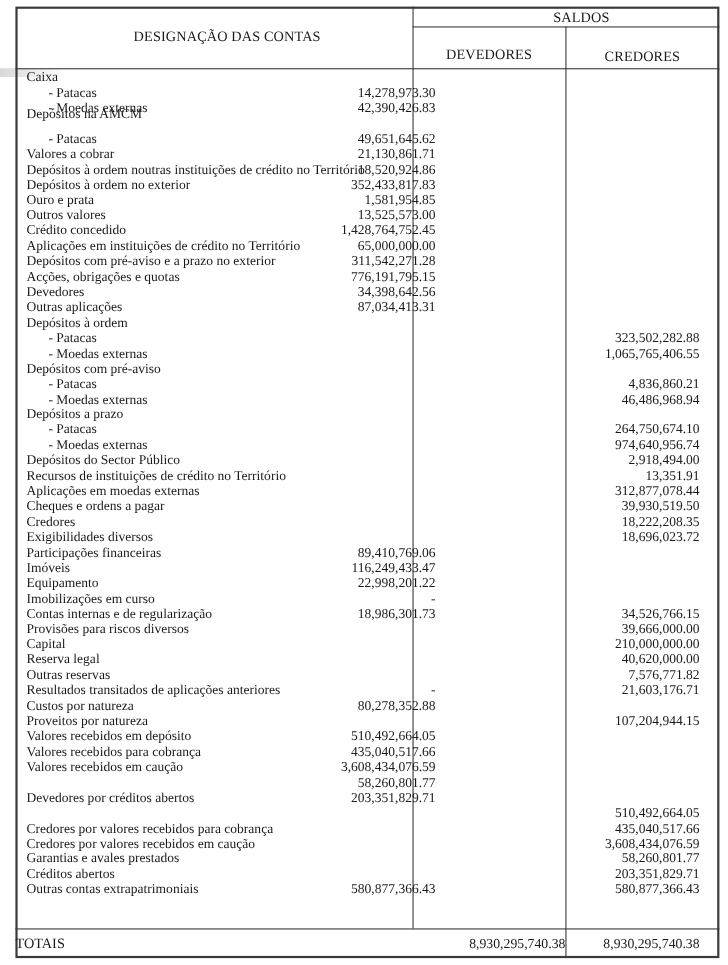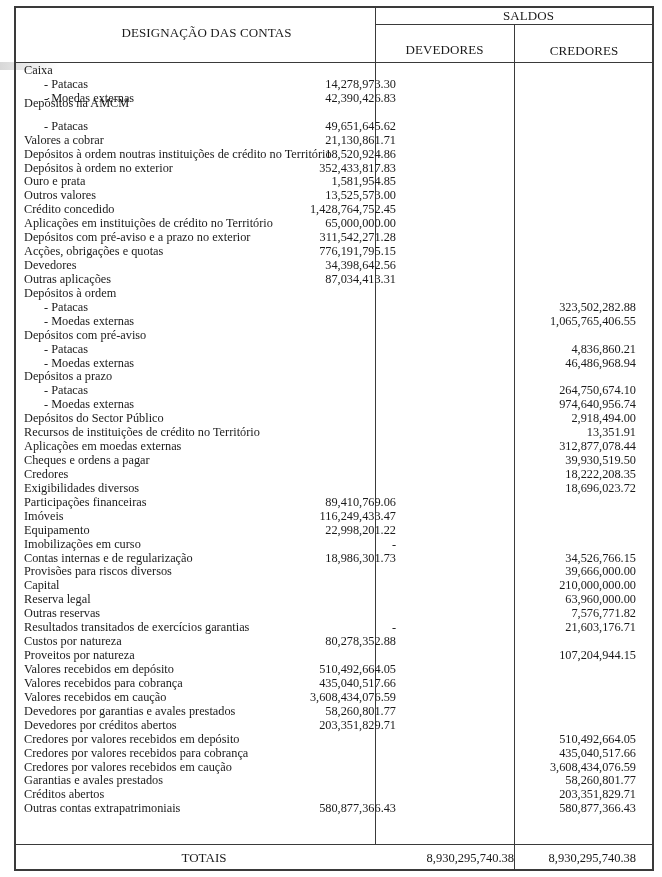--- a/index.html
+++ b/index.html
@@ -11,21 +11,21 @@
     .hline { position: absolute; height: 0; border-top: 1.5px solid #3a3a3a; }
     .vline { position: absolute; width: 0; border-left: 1.5px solid #3a3a3a; }
     .hdr { position: absolute; font-size: 13px; text-align: center; letter-spacing: 0.1px; }
     .rows { position: absolute; left: 0; top: 57px; width: 640px; }
     .row { position: absolute; left: 0; width: 640px; height: 14px; font-size: 12.3px; line-height: 14px; }
     .row .lbl { position: absolute; left: 10px; white-space: nowrap; }
     .row .lbl.sub { left: 30px; }
     .row .dev { position: absolute; right: 258px; white-space: nowrap; text-align: right; }
     .row .cred { position: absolute; right: 18px; white-space: nowrap; text-align: left; }
     .totals { position: absolute; left: 0; top: 838px; width: 640px; height: 27px; font-size: 13px; }
-    .totals .lbl { position: absolute; left: 0; width: 380px; text-align: center; top: 6px; }
+    .totals .lbl { position: absolute; left: 0; width: 380px; top: 6px; }
     .totals .dev { position: absolute; right: 140px; top: 7px; font-size: 12.5px; }
     .totals .cred { position: absolute; right: 18px; top: 7px; font-size: 12.5px; }
     .scan { position: absolute; left: 0; top: 62px; width: 60px; height: 8px;
             background: linear-gradient(90deg, #d8d8d8, rgba(255,255,255,0)); }
   </style>
 </head>
 <body>
 
 <div class="scan"></div>
 
@@ -231,29 +231,29 @@
         <span class="cred">39,666,000.00</span>
       </div>
       <div class="row" style="top: 515.41px;">
         <span class="lbl">Capital</span>
         <span class="dev"></span>
         <span class="cred">210,000,000.00</span>
       </div>
       <div class="row" style="top: 529.34px;">
         <span class="lbl">Reserva legal</span>
         <span class="dev"></span>
-        <span class="cred">63,960,000.00</span>
+        <span class="cred">40,620,000.00</span>
       </div>
       <div class="row" style="top: 543.27px;">
         <span class="lbl">Outras reservas</span>
         <span class="dev"></span>
         <span class="cred">7,576,771.82</span>
       </div>
       <div class="row" style="top: 557.2px;">
-        <span class="lbl">Resultados transitados de exercícios garantias</span>
+        <span class="lbl">Resultados transitados de aplicações anteriores</span>
         <span class="dev">-</span>
         <span class="cred">21,603,176.71</span>
       </div>
       <div class="row" style="top: 571.13px;">
         <span class="lbl">Custos por natureza</span>
         <span class="dev">80,278,352.88</span>
         <span class="cred"></span>
       </div>
       <div class="row" style="top: 585.06px;">
         <span class="lbl">Proveitos por natureza</span>
@@ -269,31 +269,29 @@
         <span class="lbl">Valores recebidos para cobrança</span>
         <span class="dev">435,040,517.66</span>
         <span class="cred"></span>
       </div>
       <div class="row" style="top: 626.85px;">
         <span class="lbl">Valores recebidos em caução</span>
         <span class="dev">3,608,434,076.59</span>
         <span class="cred"></span>
       </div>
       <div class="row" style="top: 640.78px;">
-        <span class="lbl">Devedores por garantias e avales prestados</span>
         <span class="dev">58,260,801.77</span>
         <span class="cred"></span>
       </div>
       <div class="row" style="top: 654.71px;">
         <span class="lbl">Devedores por créditos abertos</span>
         <span class="dev">203,351,829.71</span>
         <span class="cred"></span>
       </div>
       <div class="row" style="top: 668.64px;">
-        <span class="lbl">Credores por valores recebidos em depósito</span>
         <span class="dev"></span>
         <span class="cred">510,492,664.05</span>
       </div>
       <div class="row" style="top: 682.57px;">
         <span class="lbl">Credores por valores recebidos para cobrança</span>
         <span class="dev"></span>
         <span class="cred">435,040,517.66</span>
       </div>
       <div class="row" style="top: 696.5px;">
         <span class="lbl">Credores por valores recebidos em caução</span>

